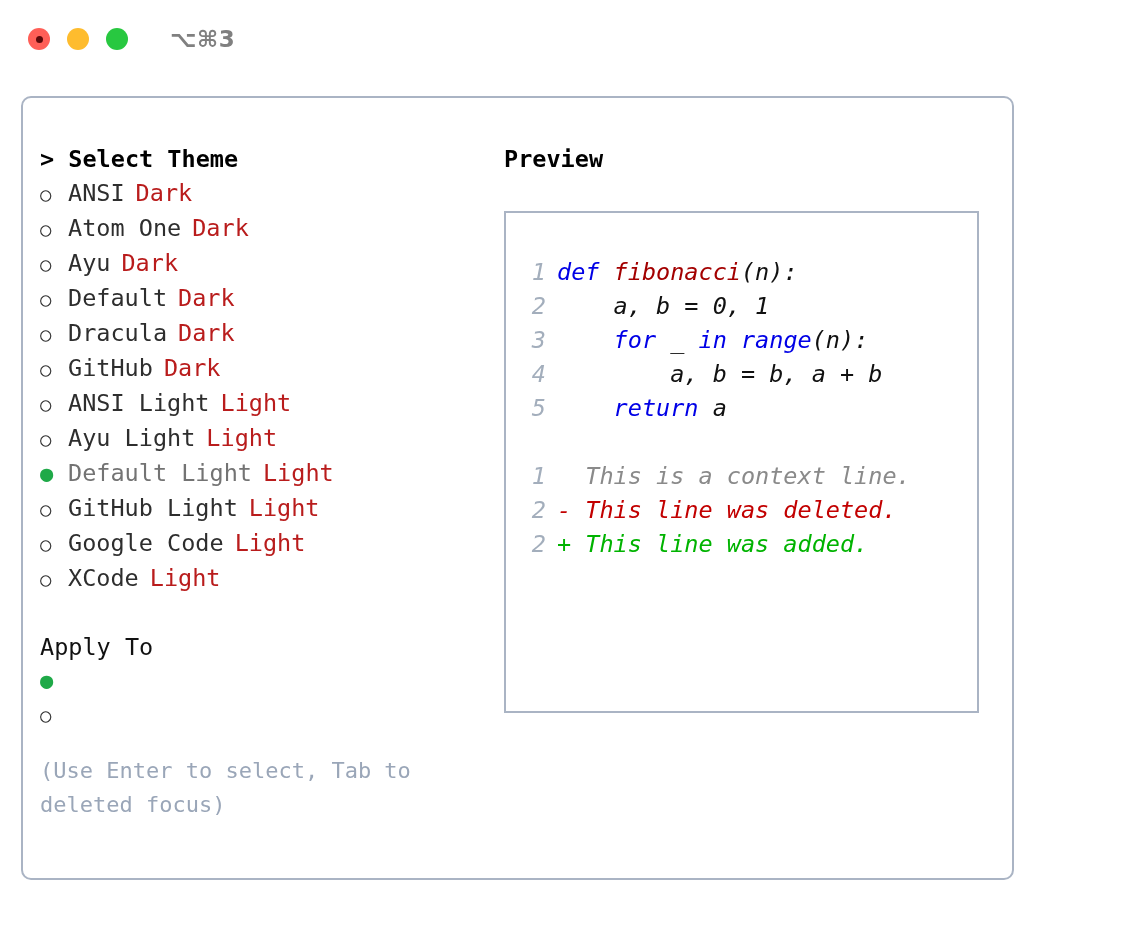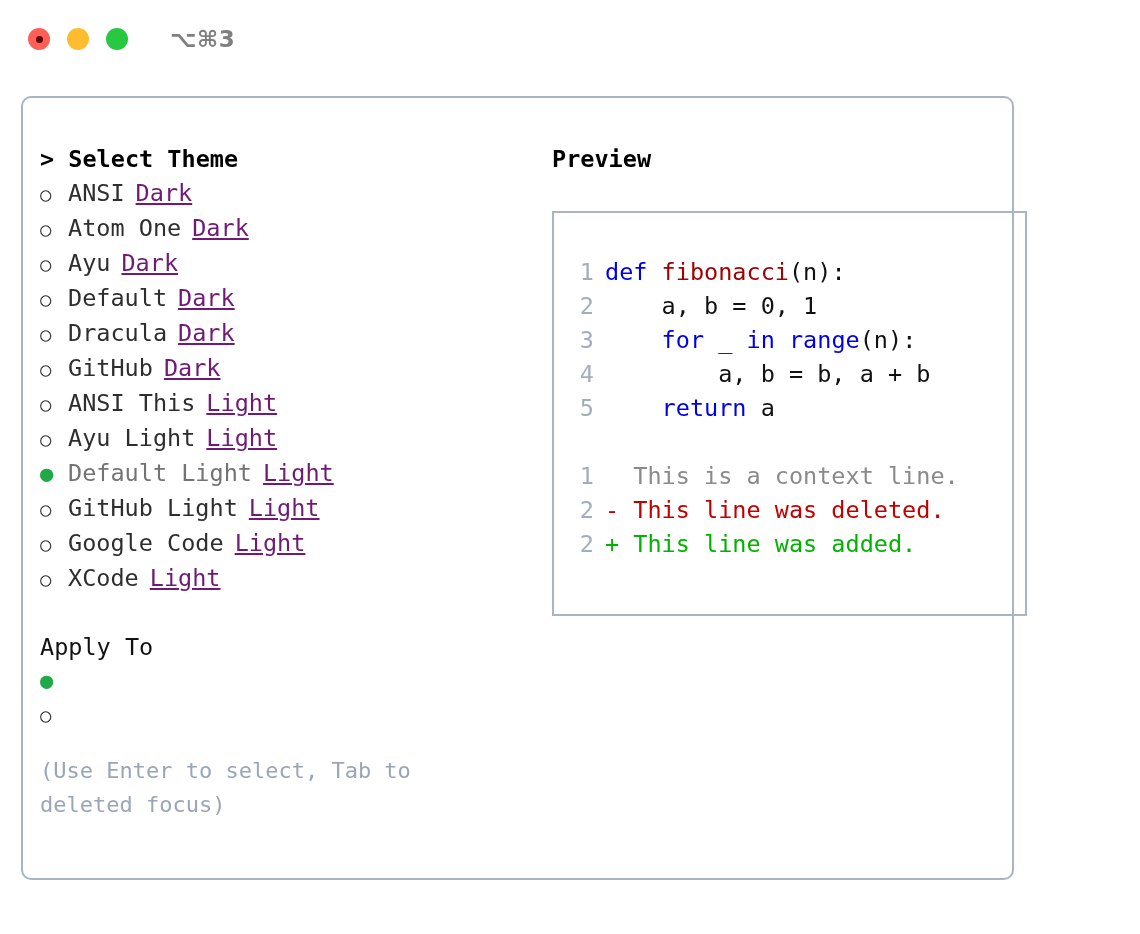--- a/index.html
+++ b/index.html
@@ -65,21 +65,20 @@
     border-radius: 10px;
     box-sizing: border-box;
     background: #ffffff;
   }
 
   .columns {
     display: flex;
     padding: 44px 0 0 0;
     box-sizing: border-box;
     height: 100%;
-    gap: 48px;
   }
 
   
   .left-col {
     width: 460px;
     flex: 0 0 460px;
     padding-left: 17px;
     box-sizing: border-box;
   }
 
@@ -109,23 +108,22 @@
     font-size: 19px;
     line-height: 34px;
   }
   .marker.sel {
     color: #1fa948;
     font-size: 22px;
   }
   .opt-name { color: #2e2e2e; }
   .opt-row.selected .opt-name { color: #737373; }
   .opt-badge {
-    color: #701a75;
+    color: #b91c1c;
     margin-left: 11px;
-    text-decoration: underline;
   }
 
   .gap-sm { height: 34px; }
   .gap-xs { height: 22px; }
 
   .hint {
     font-size: 22px;
     line-height: 34px;
     color: #9aa6b8;
     width: 400px;
@@ -139,24 +137,25 @@
   }
   .preview-head {
     font-size: 23.5px;
     font-weight: bold;
     color: #000000;
     line-height: 34px;
   }
   .preview-panel {
     margin-top: 35px;
     width: 475px;
-    height: 405px;
+    height: 502px;
     border: 2px solid #aab4c4;
     box-sizing: border-box;
     padding: 42px 0 0 14px;
+    font-style: italic;
   }
 
   .code-line {
     font-size: 23.5px;
     line-height: 34px;
     white-space: pre;
   }
   .lineno {
     display: inline-block;
     width: 26px;
@@ -192,21 +191,21 @@
 
     <div class="left-col">
       <div class="section-head">&gt; Select Theme</div>
       <div id="theme-list">
           <div class="opt-row"><span class="marker">○</span><span class="opt-name">ANSI</span><span class="opt-badge">Dark</span></div>
           <div class="opt-row"><span class="marker">○</span><span class="opt-name">Atom One</span><span class="opt-badge">Dark</span></div>
           <div class="opt-row"><span class="marker">○</span><span class="opt-name">Ayu</span><span class="opt-badge">Dark</span></div>
           <div class="opt-row"><span class="marker">○</span><span class="opt-name">Default</span><span class="opt-badge">Dark</span></div>
           <div class="opt-row"><span class="marker">○</span><span class="opt-name">Dracula</span><span class="opt-badge">Dark</span></div>
           <div class="opt-row"><span class="marker">○</span><span class="opt-name">GitHub</span><span class="opt-badge">Dark</span></div>
-          <div class="opt-row"><span class="marker">○</span><span class="opt-name">ANSI This</span><span class="opt-badge">Light</span></div>
+          <div class="opt-row"><span class="marker">○</span><span class="opt-name">ANSI Light</span><span class="opt-badge">Light</span></div>
           <div class="opt-row"><span class="marker">○</span><span class="opt-name">Ayu Light</span><span class="opt-badge">Light</span></div>
           <div class="opt-row selected"><span class="marker sel">●</span><span class="opt-name">Default Light</span><span class="opt-badge">Light</span></div>
           <div class="opt-row"><span class="marker">○</span><span class="opt-name">GitHub Light</span><span class="opt-badge">Light</span></div>
           <div class="opt-row"><span class="marker">○</span><span class="opt-name">Google Code</span><span class="opt-badge">Light</span></div>
           <div class="opt-row"><span class="marker">○</span><span class="opt-name">XCode</span><span class="opt-badge">Light</span></div>
         </div>
 
       <div class="gap-sm"></div>
 
       <div class="section-head indented">Apply To</div>

